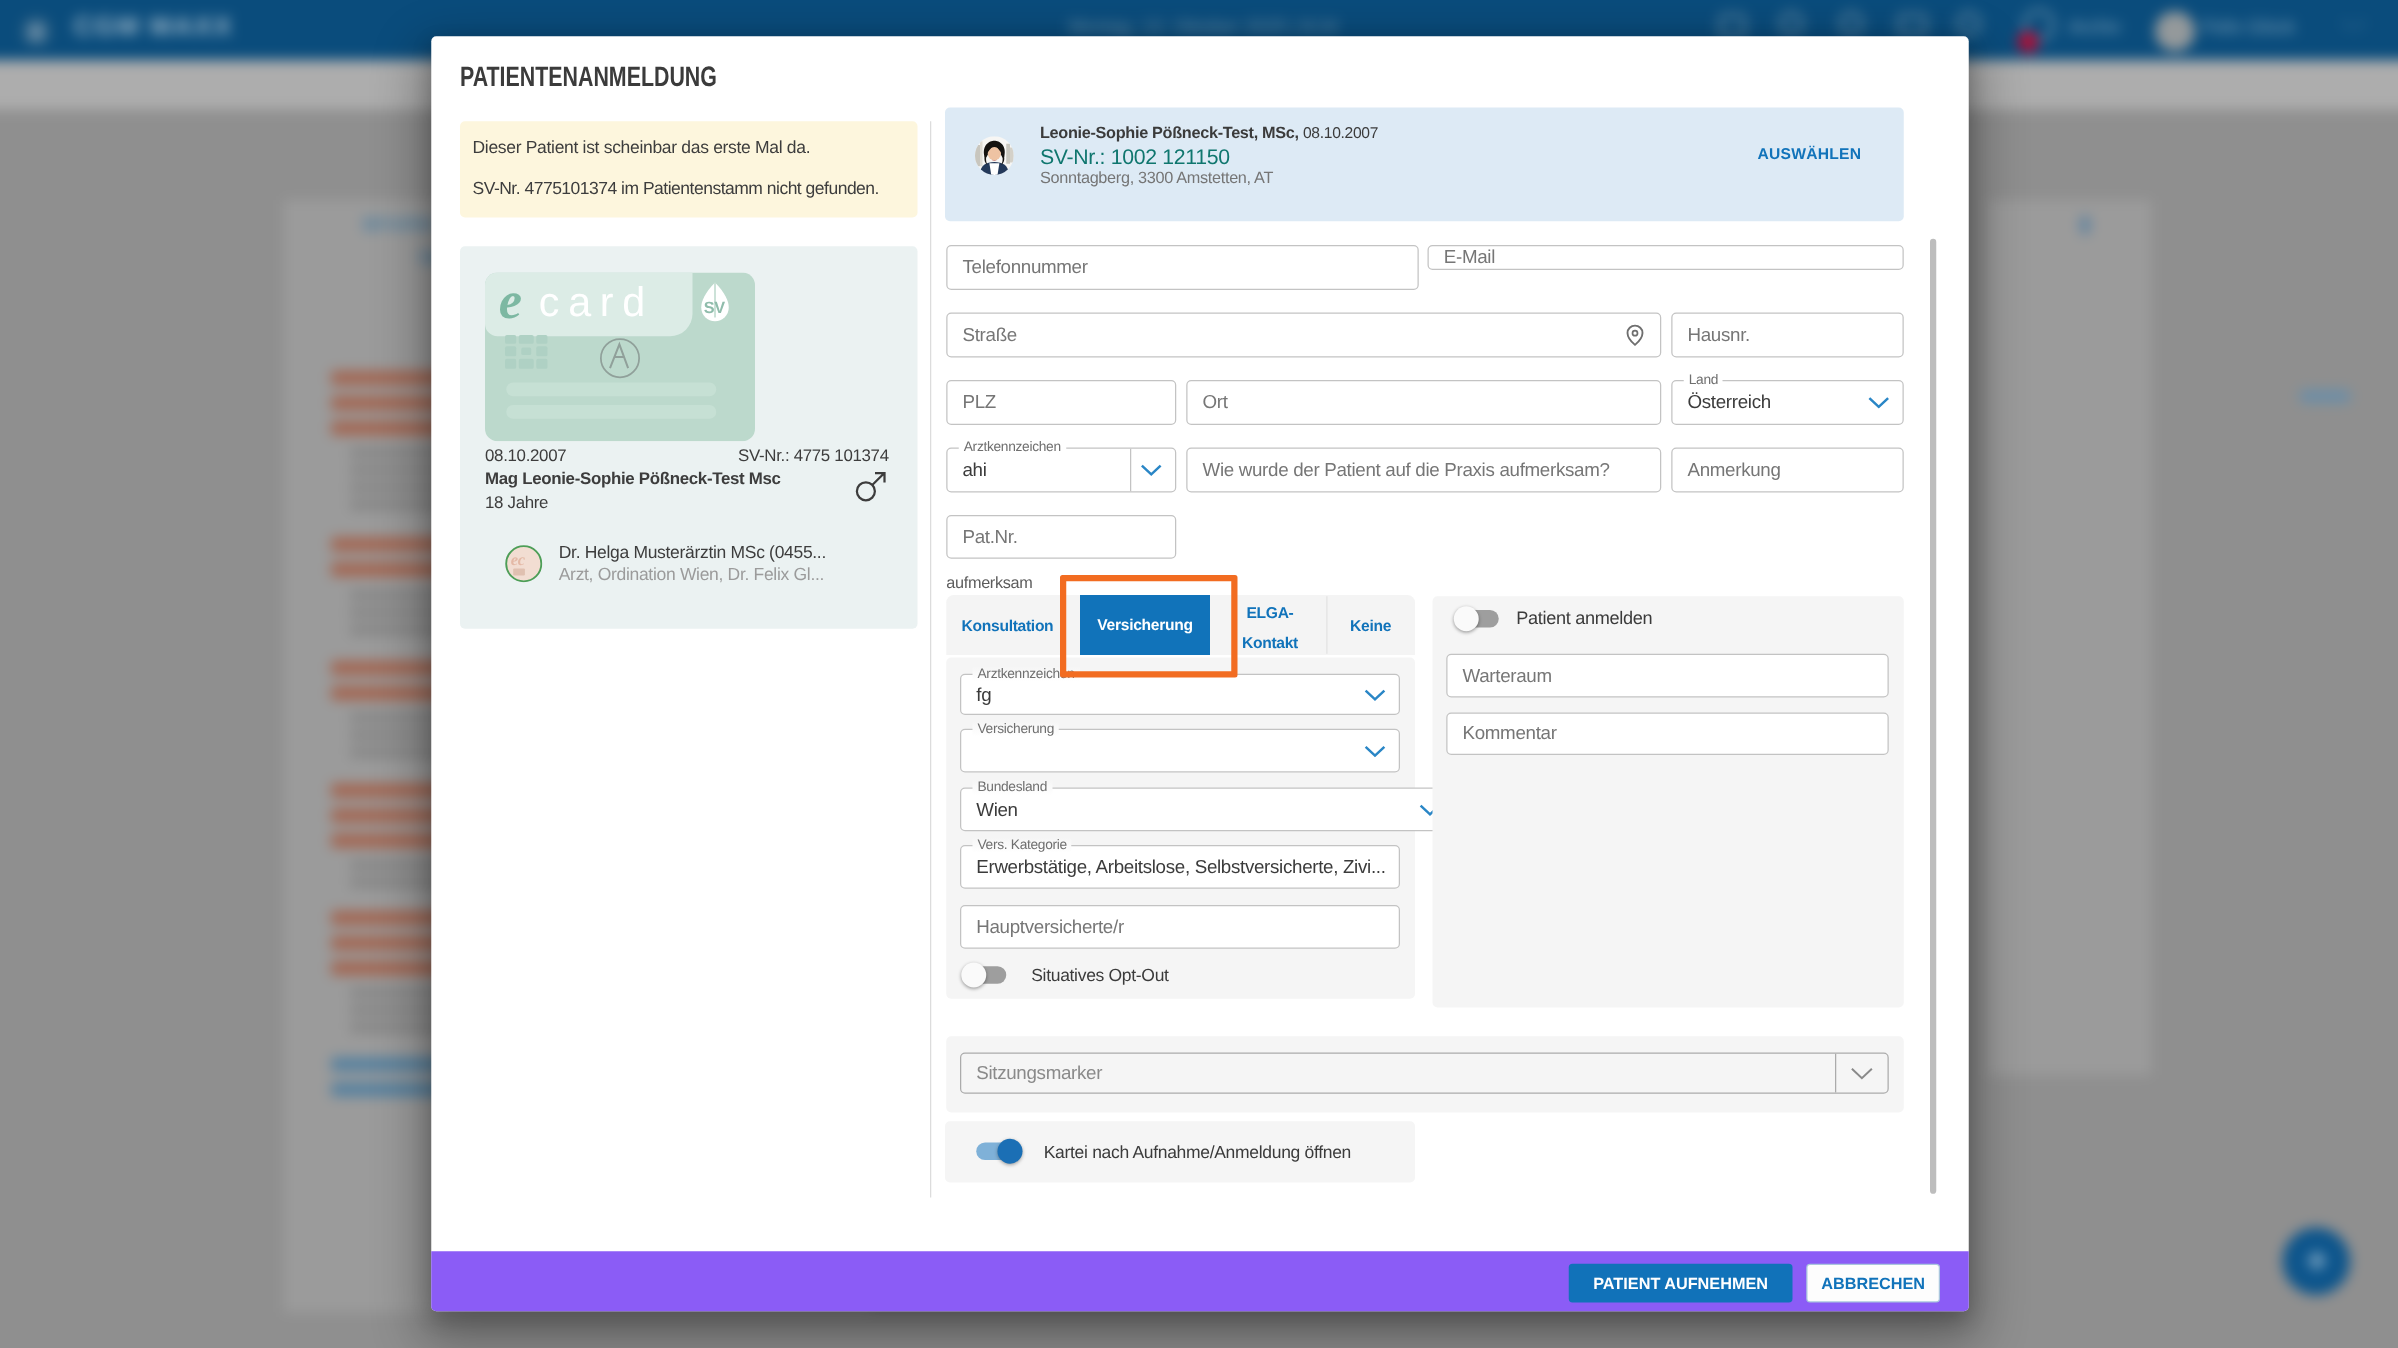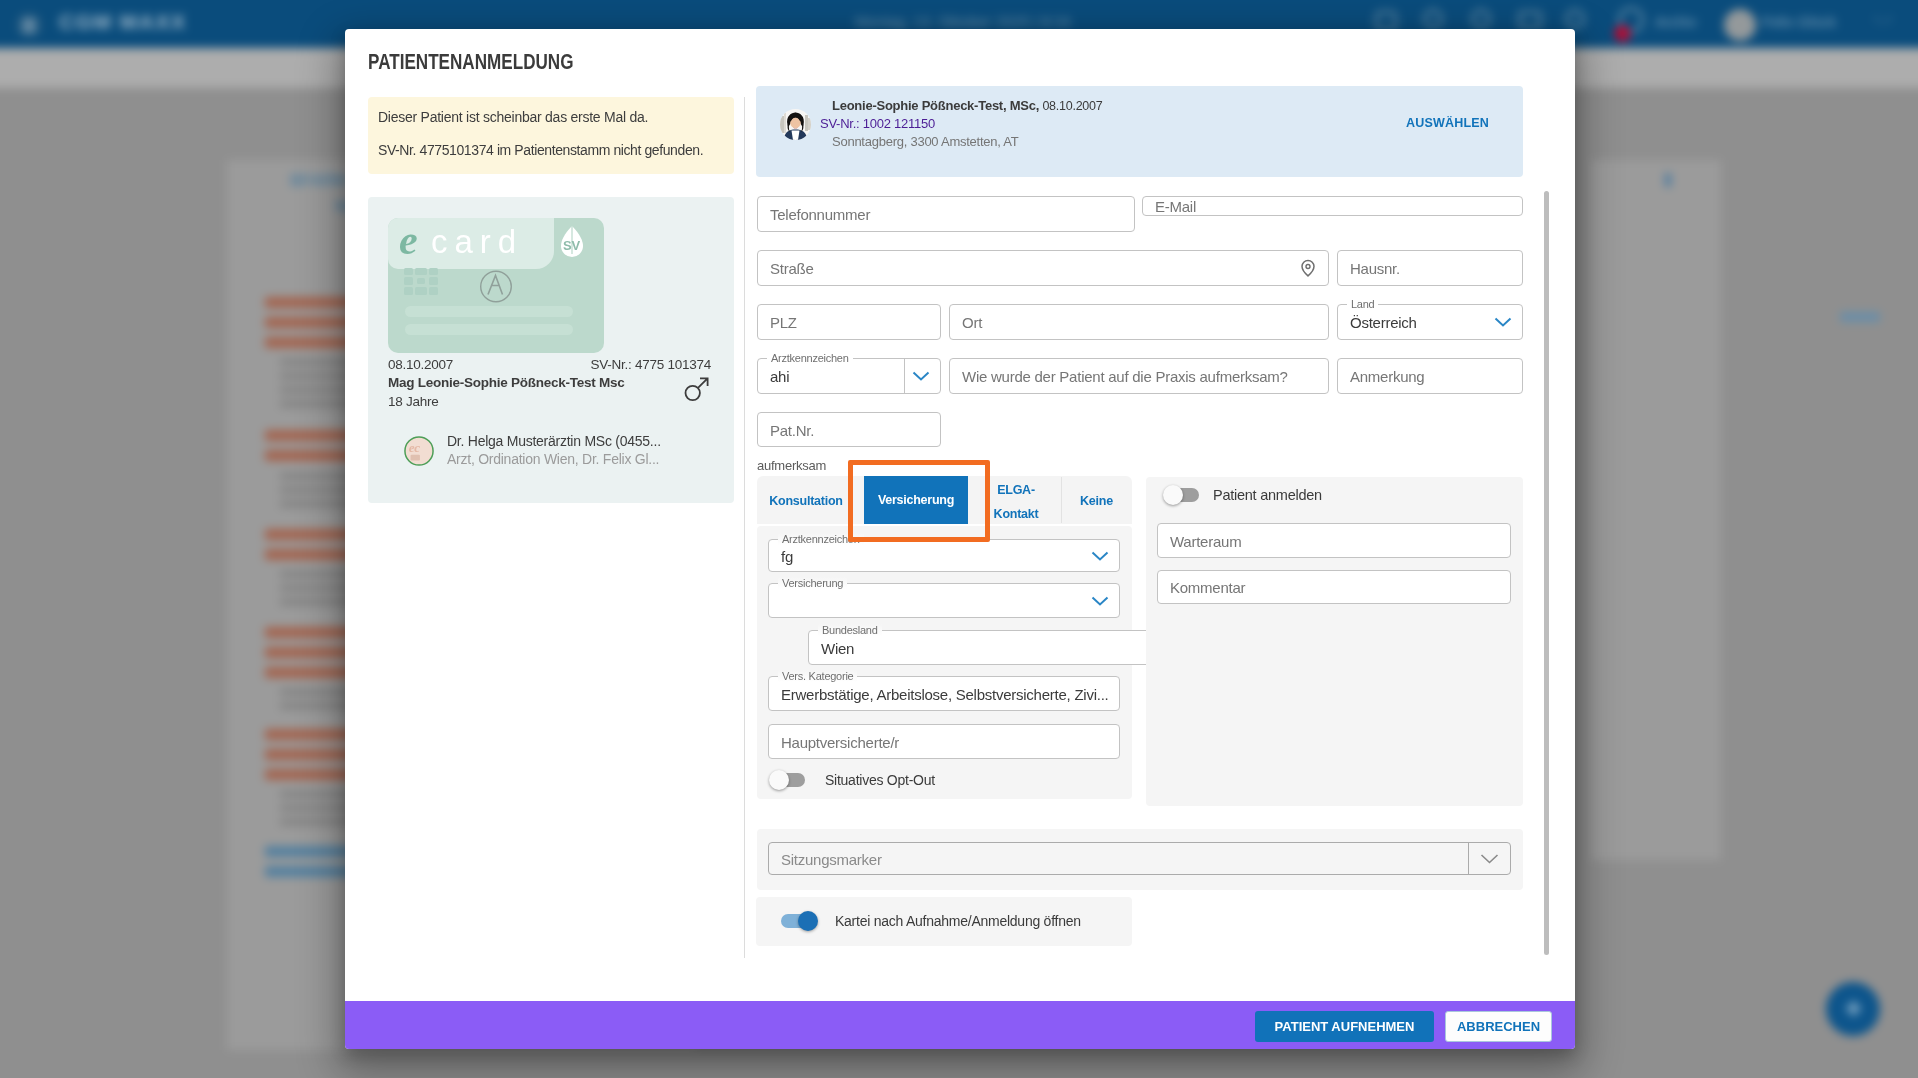--- a/index.html
+++ b/index.html
@@ -184,21 +184,21 @@
         <path d="M11.5 21.5 h8 l-1.5 9.5 h-5 z" fill="#ffffff"></path>
         <path d="M7.5 16 c-2 -9 4 -12.5 8 -12.5 s10 3.5 8 12.5 c-1.5 5 -3 -6 -8 -6 s-6.5 11 -8 6 z" fill="#151311"></path>
         <circle cx="15.5" cy="13.8" r="5.3" fill="#eec3a3"></circle>
         <path d="M8.6 13 c-1.8 4.5 -1.2 8 1.4 10 c-1.8 -3.5 -1.2 -7 0 -10 z" fill="#151311"></path>
         <path d="M22.4 13 c1.8 4.5 1.2 8 -1.4 10 c1.8 -3.5 1.2 -7 0 -10 z" fill="#151311"></path>
         <path d="M10 12 c-0.8 -5.5 3 -8.3 5.5 -8.3 s6.3 2.8 5.5 8.3 c-0.8 2 -2 -3.8 -5.5 -3.8 s-4.7 5.8 -5.5 3.8 z" fill="#151311"></path>
         <path d="M13.4 18.6 c1.4 1.1 2.8 1.1 4.2 0 c-0.7 1.5 -3.5 1.5 -4.2 0 z" fill="#a8322c"></path>
       </g>
     </svg>
     <div class="t" style="left:76px;top:12px;font-size:13px;color:#3b3b3b;"><b>Leonie-Sophie Pößneck-Test, MSc,</b> <span style="font-size:12.5px;">08.10.2007</span></div>
-    <div class="t" style="left:64px;top:30px;font-size:13px;color:#4c1d95;">SV-Nr.: 1002 121150</div>
+    <div class="t" style="left:76px;top:30px;font-size:17px;color:#0f766e;">SV-Nr.: 1002 121150</div>
     <div class="t" style="left:76px;top:48px;font-size:13px;color:#757575;">Sonntagberg, 3300 Amstetten, AT</div>
     <div class="t" style="right:34px;top:30px;font-size:12.5px;font-weight:700;color:#1173ba;letter-spacing:0.2px;">AUSWÄHLEN</div>
   </div>
 
   <div class="fld" style="left:757px;top:196px;width:378px;height:36px;">
       <span class="ph">Telefonnummer</span>
     </div>
   <div class="fld" style="left:1142px;top:196px;width:381px;height:20px;">
       <span class="ph">E-Mail</span>
     </div>
@@ -262,21 +262,21 @@
     <svg class="chev" width="18" height="10" viewBox="0 0 18 10">
         <path d="M1.5 1.5 L9 8.5 L16.5 1.5" fill="none" stroke="#2a86c6" stroke-width="2"></path>
       </svg>
   </div>
   <div class="fld" style="left:768px;top:583px;width:352px;height:35px;">
       <span class="flabel" style="background:linear-gradient(#f5f5f5,#fff);">Versicherung</span>
     <svg class="chev" width="18" height="10" viewBox="0 0 18 10">
         <path d="M1.5 1.5 L9 8.5 L16.5 1.5" fill="none" stroke="#2a86c6" stroke-width="2"></path>
       </svg>
   </div>
-  <div class="fld" style="left:808px;top:630px;width:396px;height:35px;">
+  <div class="fld" style="left:768px;top:630px;width:396px;height:35px;">
       <span class="flabel" style="background:linear-gradient(#f5f5f5,#fff);">Bundesland</span>
       <span class="val">Wien</span>
     <svg class="chev" width="18" height="10" viewBox="0 0 18 10">
         <path d="M1.5 1.5 L9 8.5 L16.5 1.5" fill="none" stroke="#2a86c6" stroke-width="2"></path>
       </svg>
   </div>
   <div class="fld" style="left:768px;top:676px;width:352px;height:35px;">
       <span class="flabel" style="background:linear-gradient(#f5f5f5,#fff);">Vers. Kategorie</span>
       <span class="val">Erwerbstätige, Arbeitslose, Selbstversicherte, Zivi...</span>
     </div>

